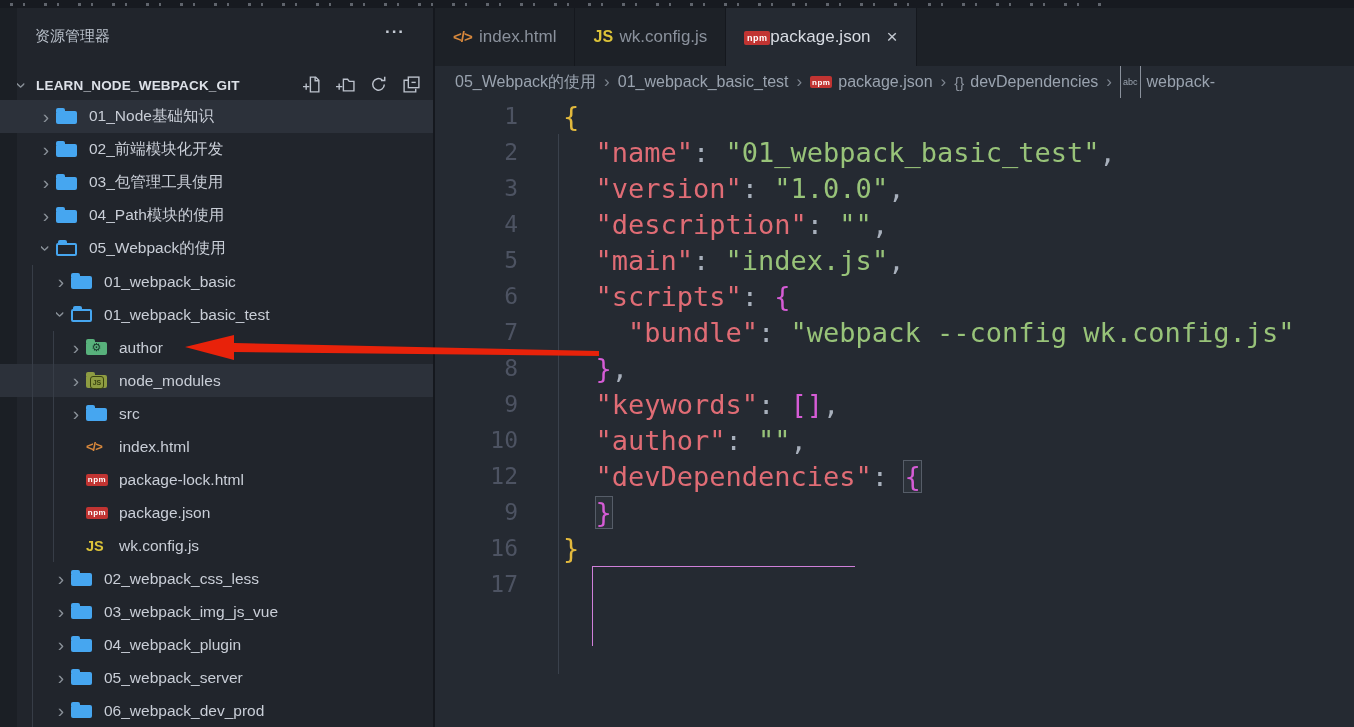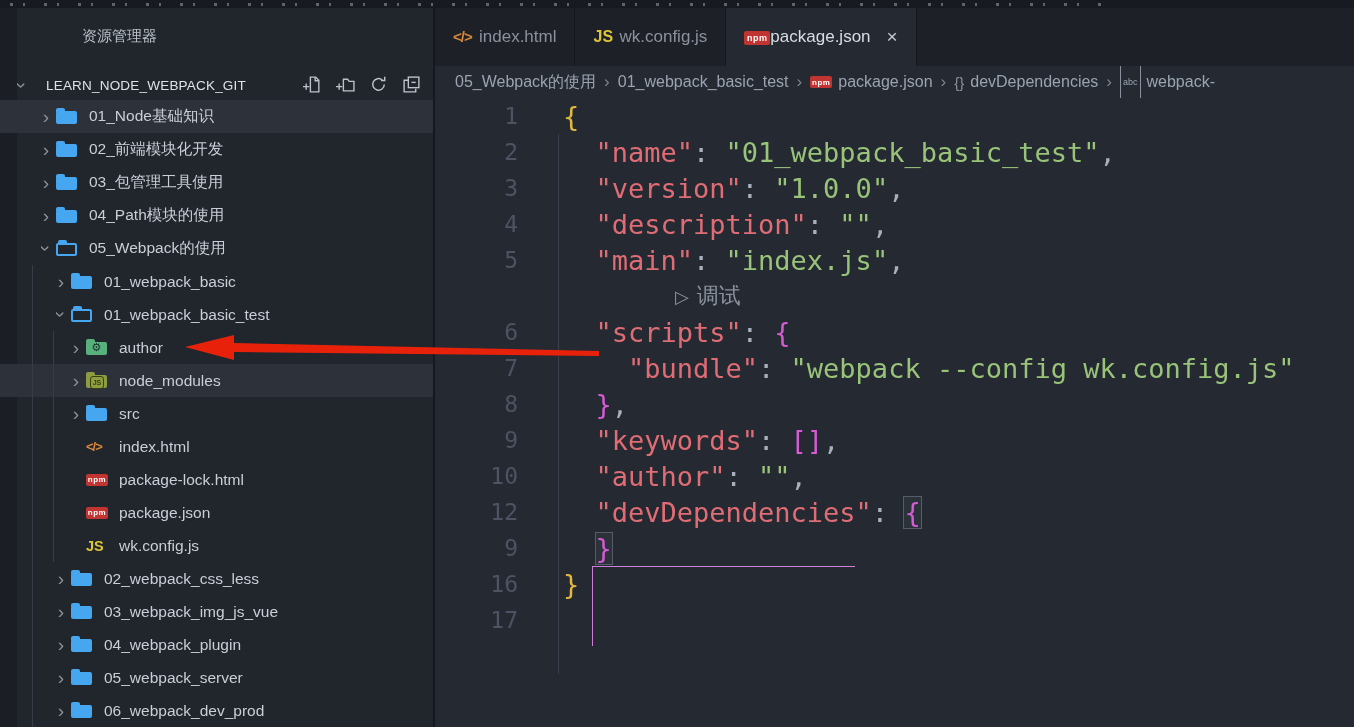--- a/index.html
+++ b/index.html
@@ -7,26 +7,26 @@
        font-family:"Liberation Sans",sans-serif;background:#252a32;
        -webkit-font-smoothing:antialiased;}
   
   #titlebar{position:absolute;left:0;top:0;width:1354px;height:8px;background:#171a20;}
   #titlebar .dashes{position:absolute;left:10px;top:3px;width:1100px;height:3px;opacity:.55;
      background:repeating-linear-gradient(90deg,#9aa0aa 0 3px,transparent 3px 13px,#9aa0aa 13px 15px,transparent 15px 34px);}
   
   #sidebar{position:absolute;left:0;top:8px;width:433px;height:719px;background:#21252c;}
   #side-strip{position:absolute;left:0;top:0;width:17px;height:719px;background:#1b1f25;}
   #side-border{position:absolute;left:433px;top:8px;width:2px;height:719px;background:#15181e;}
-  #explorer-title{position:absolute;left:0;top:0;width:433px;height:56px;display:flex;align-items:center;padding-left:47px;}
+  #explorer-title{position:absolute;left:0;top:0;width:433px;height:56px;display:flex;align-items:center;}
   #explorer-title .t{margin-left:35px;font-size:15px;color:#bac1cb;}
   #explorer-title .more{position:absolute;right:28px;top:14px;color:#c6ccd5;font-size:17px;font-weight:bold;letter-spacing:1px;cursor:pointer;}
   #section-header{position:absolute;left:0;top:56px;width:433px;height:42px;display:flex;align-items:center;}
   #section-header .chev{margin-left:12px;}
-  #section-header .name{margin-left:14px;font-size:13.5px;font-weight:normal;color:#dde1e8;letter-spacing:.2px;}
+  #section-header .name{margin-left:4px;font-size:13.5px;font-weight:bold;color:#dde1e8;letter-spacing:.2px;}
   #section-actions{position:absolute;right:12px;top:67px;display:flex;gap:14px;}
   #section-actions .act{width:19px;height:19px;cursor:pointer;}
   #tree{position:absolute;left:0;top:92px;width:433px;}
   .trow{position:relative;height:33px;display:flex;align-items:center;color:#c9ced7;font-size:15.5px;cursor:pointer;}
   .trow.hl{background:#2c313a;}
   .chev{width:20px;flex:0 0 20px;display:flex;justify-content:center;color:#8a9199;}
   .chev i{font-style:normal;font-size:19px;line-height:19px;display:block;}
   .chev.down i{transform:rotate(90deg);}
   .icon{position:relative;width:24px;height:20px;flex:0 0 24px;margin-right:9px;}
   .fld{position:absolute;left:0;top:4px;width:21px;height:13px;border-radius:2px;background:#46a6f0;}
@@ -355,21 +355,20 @@
   <div id="editor">
     <div id="indent-guide"></div>
     <div id="bracket-horz"></div>
     <div id="bracket-vert"></div>
     <div id="code-lines">
         <div class="cline"><span class="ln">1</span><span class="codetx"><span class="tk-b1">{</span></span></div>
         <div class="cline"><span class="ln">2</span><span class="codetx"><span class="tk-pun">  </span><span class="tk-key">"name"</span><span class="tk-pun">: </span><span class="tk-str">"01_webpack_basic_test"</span><span class="tk-pun">,</span></span></div>
         <div class="cline"><span class="ln">3</span><span class="codetx"><span class="tk-pun">  </span><span class="tk-key">"version"</span><span class="tk-pun">: </span><span class="tk-str">"1.0.0"</span><span class="tk-pun">,</span></span></div>
         <div class="cline"><span class="ln">4</span><span class="codetx"><span class="tk-pun">  </span><span class="tk-key">"description"</span><span class="tk-pun">: </span><span class="tk-str">""</span><span class="tk-pun">,</span></span></div>
         <div class="cline"><span class="ln">5</span><span class="codetx"><span class="tk-pun">  </span><span class="tk-key">"main"</span><span class="tk-pun">: </span><span class="tk-str">"index.js"</span><span class="tk-pun">,</span></span></div>
-        <div class="cline"><span class="ln"></span><span class="lens"><span class="pl">▷</span><span>调试</span></span></div>
         <div class="cline"><span class="ln">6</span><span class="codetx"><span class="tk-pun">  </span><span class="tk-key">"scripts"</span><span class="tk-pun">: </span><span class="tk-b2">{</span></span></div>
         <div class="cline"><span class="ln">7</span><span class="codetx"><span class="tk-pun">    </span><span class="tk-key">"bundle"</span><span class="tk-pun">: </span><span class="tk-str">"webpack --config wk.config.js"</span></span></div>
         <div class="cline"><span class="ln">8</span><span class="codetx"><span class="tk-pun">  </span><span class="tk-b2">}</span><span class="tk-pun">,</span></span></div>
         <div class="cline"><span class="ln">9</span><span class="codetx"><span class="tk-pun">  </span><span class="tk-key">"keywords"</span><span class="tk-pun">: </span><span class="tk-b2">[]</span><span class="tk-pun">,</span></span></div>
         <div class="cline"><span class="ln">10</span><span class="codetx"><span class="tk-pun">  </span><span class="tk-key">"author"</span><span class="tk-pun">: </span><span class="tk-str">""</span><span class="tk-pun">,</span></span></div>
         <div class="cline"><span class="ln">12</span><span class="codetx"><span class="tk-pun">  </span><span class="tk-key">"devDependencies"</span><span class="tk-pun">: </span><span class="tk-b2x">{</span></span></div>
         <div class="cline"><span class="ln">9</span><span class="codetx"><span class="tk-pun">  </span><span class="tk-b2x">}</span></span></div>
         <div class="cline"><span class="ln">16</span><span class="codetx"><span class="tk-b1">}</span></span></div>
         <div class="cline"><span class="ln">17</span><span class="codetx"></span></div>
       </div>

